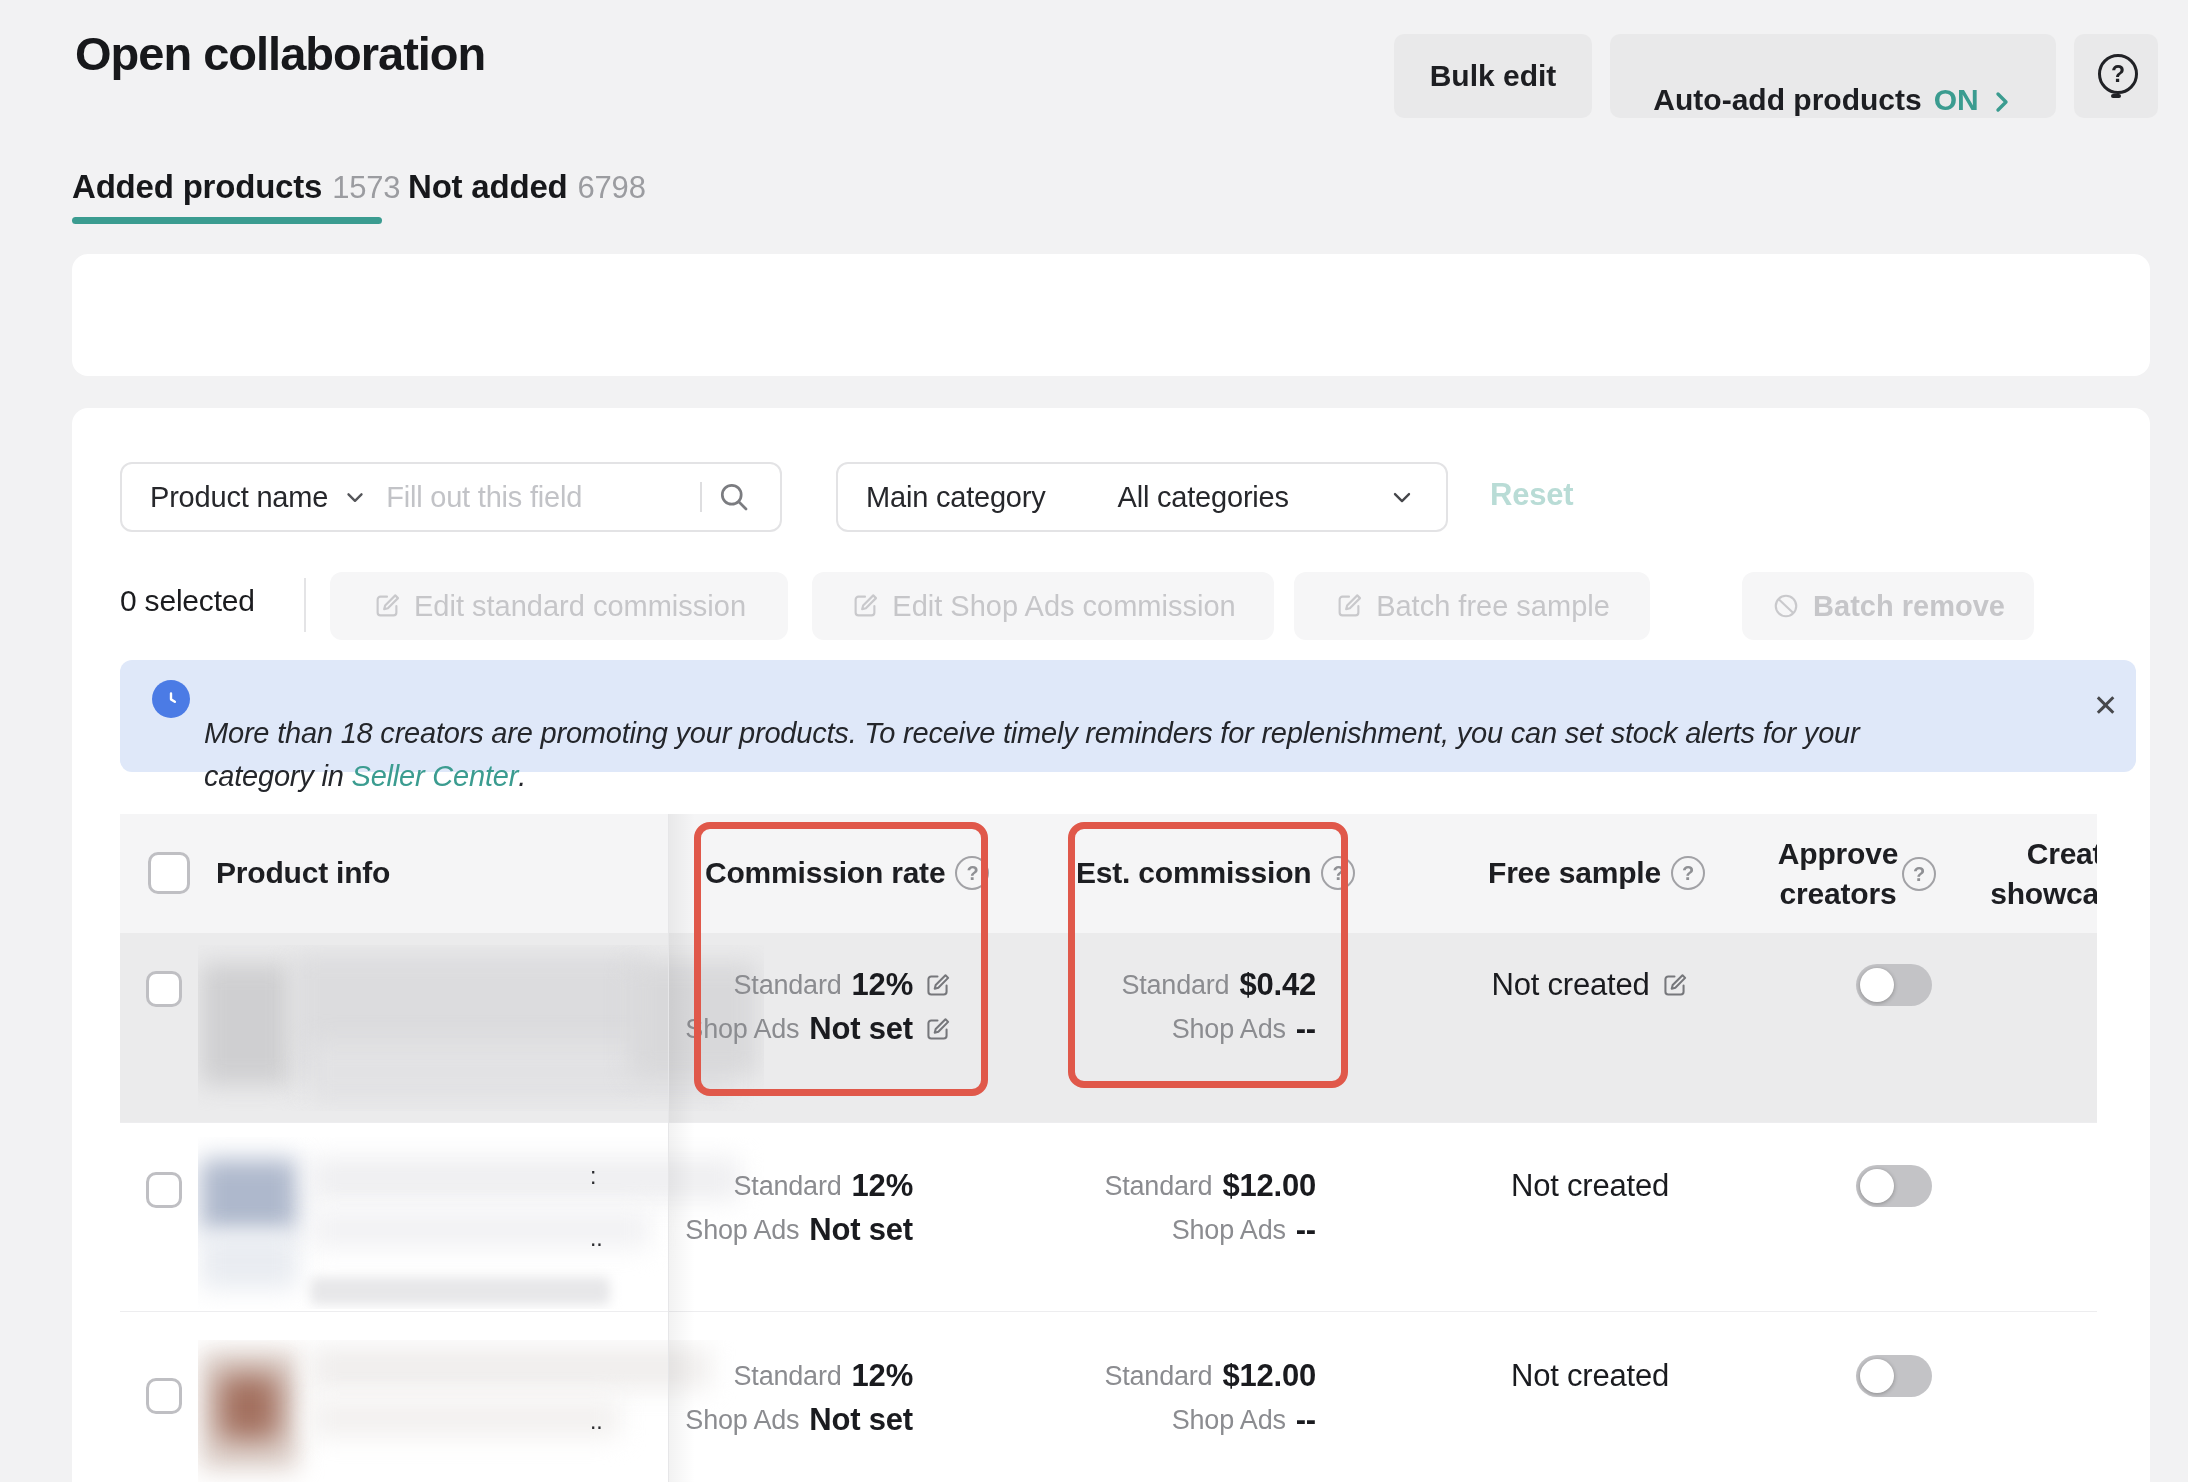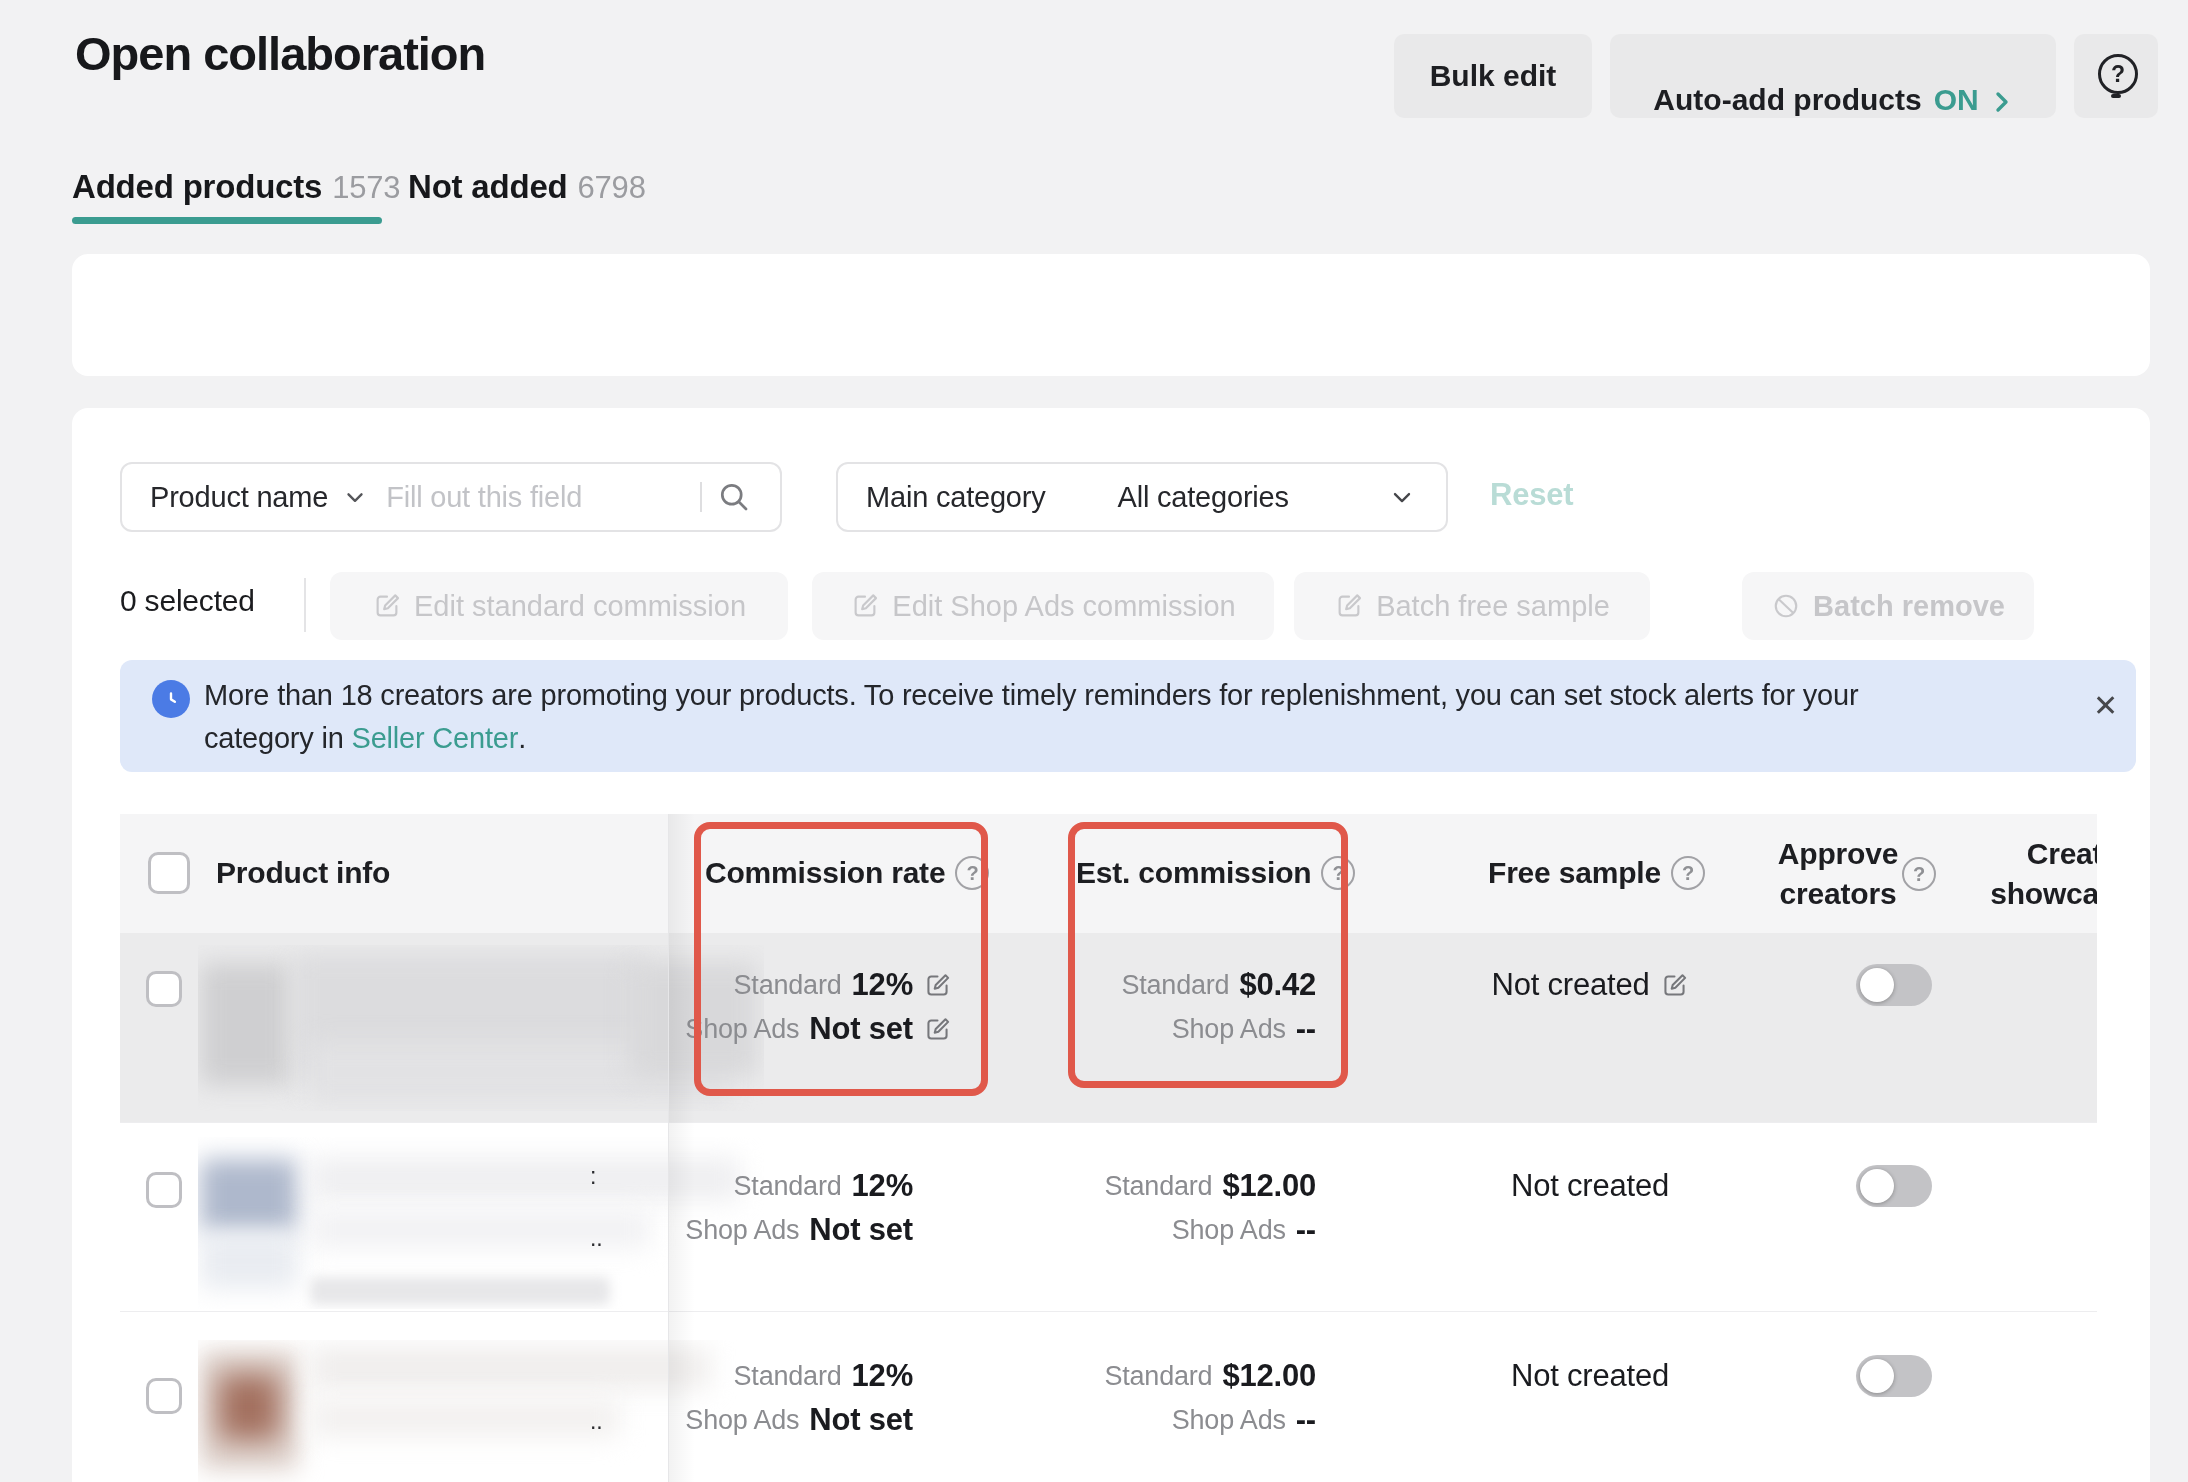--- a/index.html
+++ b/index.html
@@ -54,21 +54,21 @@
   .selected{left:120px;top:584px;font-size:30px;color:#1b1c1f;}
   .vdivider{left:304px;top:578px;width:2px;height:54px;background:#e4e4e6;}
   .act-btn{position:absolute;top:572px;height:68px;border:none;border-radius:12px;background:#f6f6f7;
            display:flex;align-items:center;justify-content:center;gap:12px;font-family:inherit;
            font-size:29px;font-weight:500;color:#c6c6c9;white-space:nowrap;cursor:default;}
   .ab1{left:330px;width:458px;} .ab2{left:812px;width:462px;} .ab3{left:1294px;width:356px;} .ab4{left:1742px;width:292px;font-weight:bold;}
 
   
   .banner{left:120px;top:660px;width:2016px;height:112px;border-radius:12px;}
   .clock{left:152px;top:680px;width:38px;height:38px;border-radius:50%;display:flex;align-items:center;justify-content:center;}
-  .banner-text{left:204px;top:674px;font-size:29px;line-height:43px;color:#24262b;}
+  .banner-text{left:204px;top:712px;font-size:29px;line-height:43px;color:#24262b;font-style:italic;}
   .banner-link{font-weight:500;cursor:pointer;}
   .banner-close{right:70px;top:688px;position:absolute;font-size:30px;color:#47484c;cursor:pointer;font-weight:400;}
 
   
   .table-wrap{left:120px;top:814px;width:1977px;height:668px;overflow:hidden;}
   .thead{position:absolute;left:0;top:0;width:1977px;height:119px;background:#f5f5f6;}
   .th{position:absolute;font-size:30px;font-weight:600;color:#1d1e22;white-space:nowrap;}
   .th-flex{display:flex;align-items:center;gap:10px;justify-content:flex-end;}
   .qicon{width:34px;height:34px;border:2px solid #a2a2a6;border-radius:50%;box-sizing:border-box;
          display:flex;align-items:center;justify-content:center;font-size:20px;font-weight:700;color:#8f9094;cursor:pointer;flex:0 0 auto;}

